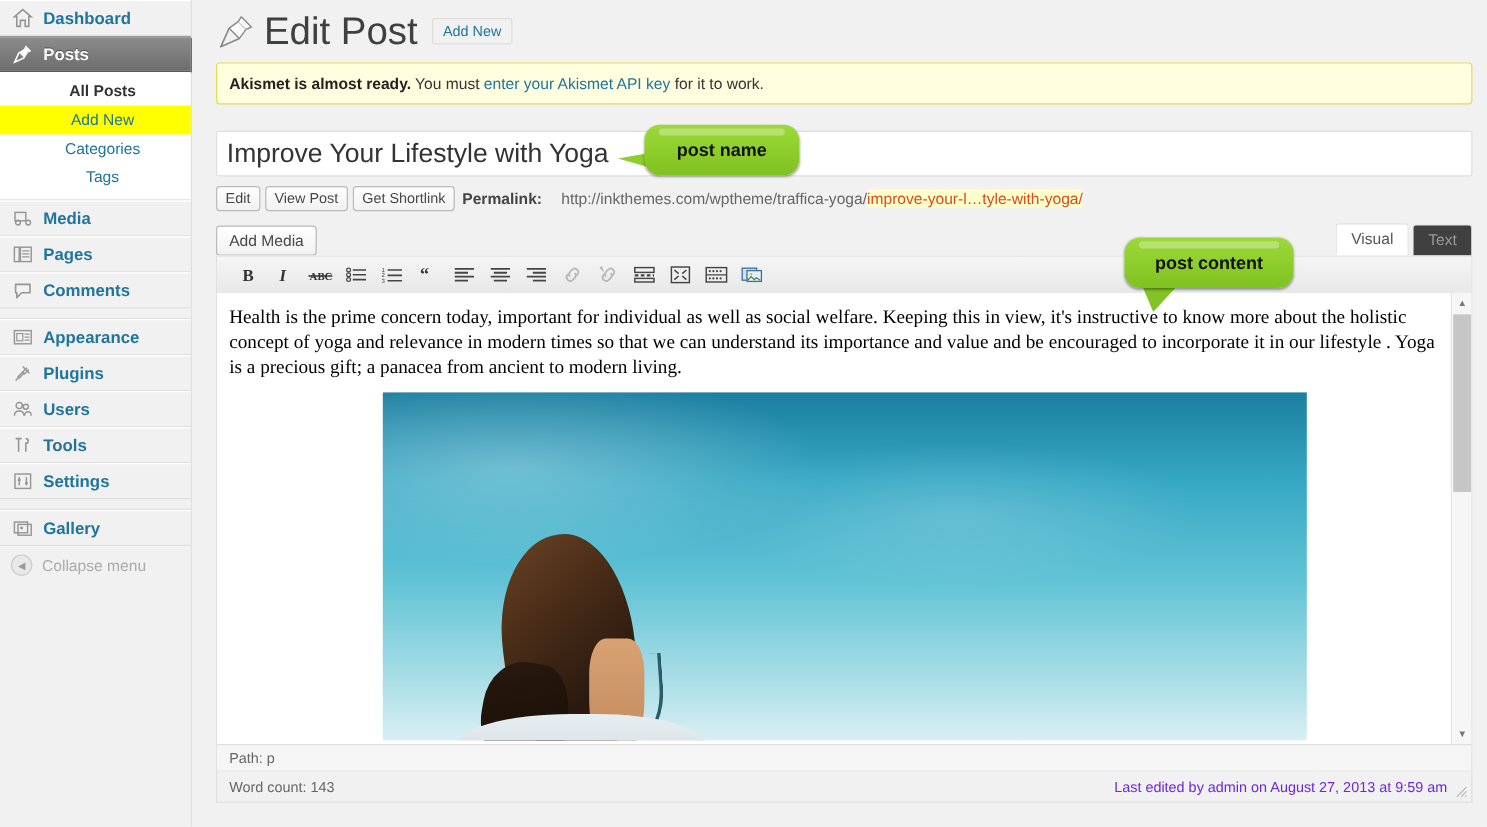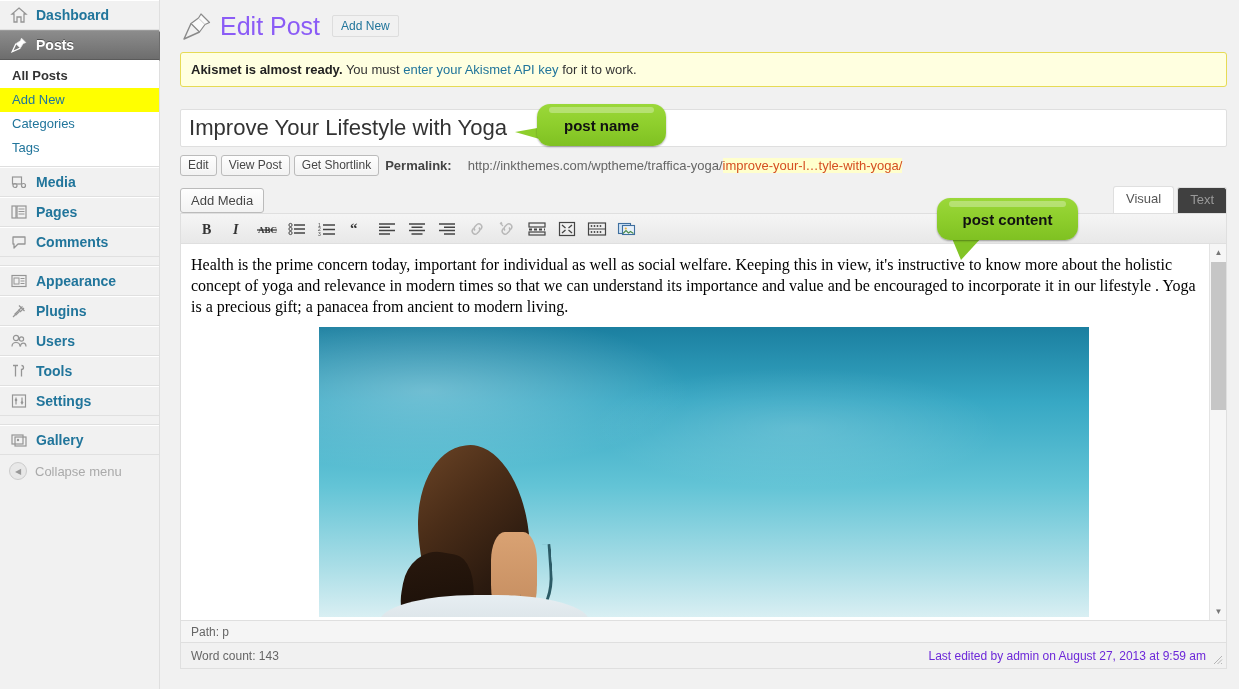--- a/index.html
+++ b/index.html
@@ -52,21 +52,21 @@
   .menu-item.current .mi-ico { opacity: 1; }
   .menu-item.current::after {
     content: "";
     position: absolute;
     right: -14px; top: 0;
     width: 0; height: 0;
     border-top: 15px solid transparent;
     border-bottom: 15px solid transparent;
     border-left: 14px solid #6d6d6d;
   }
-  .submenu { background: #fff; border-bottom: 1px solid #dfdfdf; padding: 4px 0 6px 0; }
+  .submenu { background: #fff; border-bottom: 1px solid #dfdfdf; padding: 4px 0 6px 0; text-align: center; }
   .submenu-item {
     padding: 3px 0 3px 12px;
     font-size: 13px;
     color: #21759b;
     line-height: 18px;
     cursor: pointer;
   }
   .submenu-item.current { font-weight: bold; color: #333; }
   .submenu-item.highlight { background: #ffff00; color: #21759b; }
   .menu-sep { height: 9px; background: #f1f1f1; border-bottom: 1px solid #e0e0e0; }
@@ -92,21 +92,21 @@
     overflow: hidden;
   }
 
   .page-head {
     display: flex; align-items: center;
     height: 52px;
     padding-left: 20px;
   }
   .pin-icon { width: 34px; height: 34px; margin-right: 6px; flex: 0 0 34px; }
   .page-title {
-    font-size: 25px; font-weight: normal; color: #8b5cf6;
+    font-size: 32px; font-weight: normal; color: #404040;
     margin: 0 12px 0 0; line-height: 28px;
   }
   .add-new-btn {
     display: inline-block;
     background: #f1f1f1;
     border: 1px solid #ddd;
     border-radius: 2px;
     padding: 3px 8px;
     font-size: 12px;
     color: #21759b;

